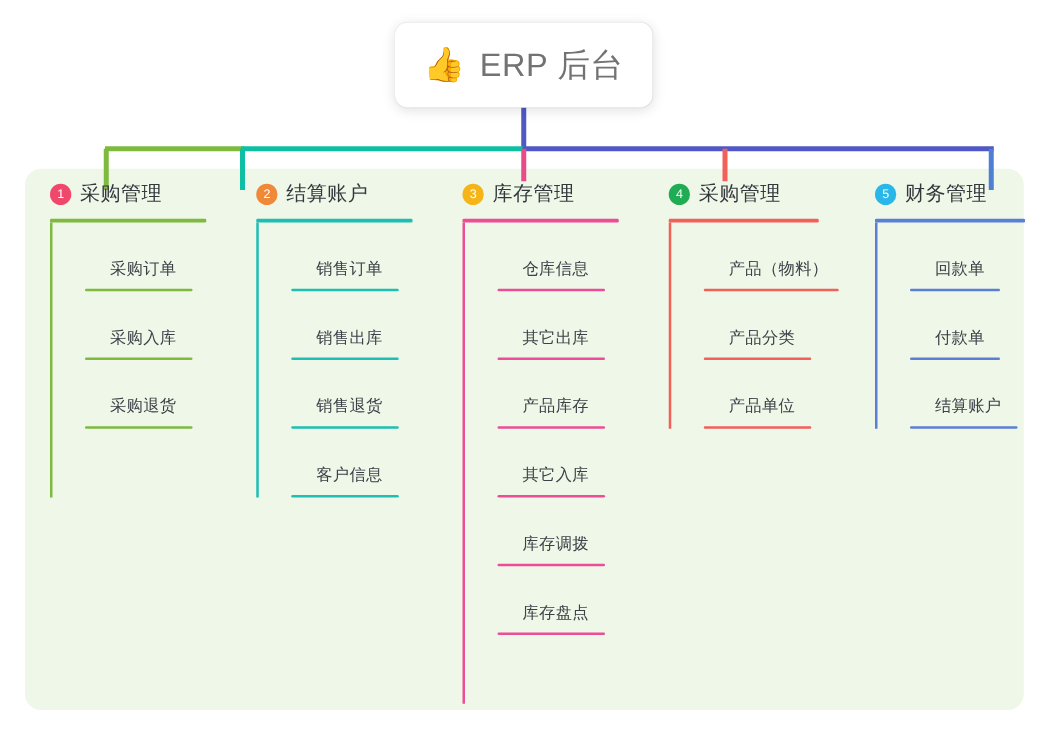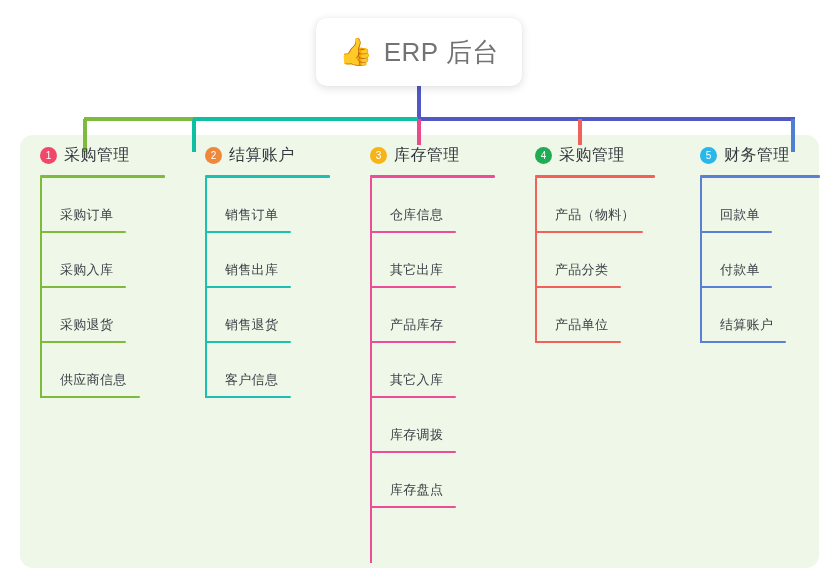--- a/index.html
+++ b/index.html
@@ -114,20 +114,21 @@
 
   .col-rule {
     height: 3px;
     margin-left: 20px;
     border-radius: 1px;
   }
 
   .col-body {
     position: relative;
     margin-left: 20px;
+    padding-left: 28px;
   }
 
   .spine {
     position: absolute;
     left: 0;
     top: 0;
     width: 2px;
   }
 
   .leaf {
@@ -193,24 +194,20 @@
             <div class="leaf-rule" style="width: 86px; background: rgb(125, 186, 62);"></div>
           </div>
           <div class="leaf">
             <span class="leaf-label">采购入库</span>
             <div class="leaf-rule" style="width: 86px; background: rgb(125, 186, 62);"></div>
           </div>
           <div class="leaf">
             <span class="leaf-label">采购退货</span>
             <div class="leaf-rule" style="width: 86px; background: rgb(125, 186, 62);"></div>
           </div>
-          <div class="leaf">
-            <span class="leaf-label">供应商信息</span>
-            <div class="leaf-rule" style="width: 100px; background: rgb(125, 186, 62);"></div>
-          </div>
         </div>
       </div>
       <div class="column" style="left: 165px; width: 160px;">
         <div class="col-header">
           <span class="badge" style="background: rgb(240, 136, 58);">2</span>
           <span class="col-title">结算账户</span>
         </div>
         <div class="col-rule" style="width: 125px; background: rgb(30, 191, 179);"></div>
         <div class="col-body">
           <div class="spine" style="background: rgb(30, 191, 179); height: 220px;"></div>

